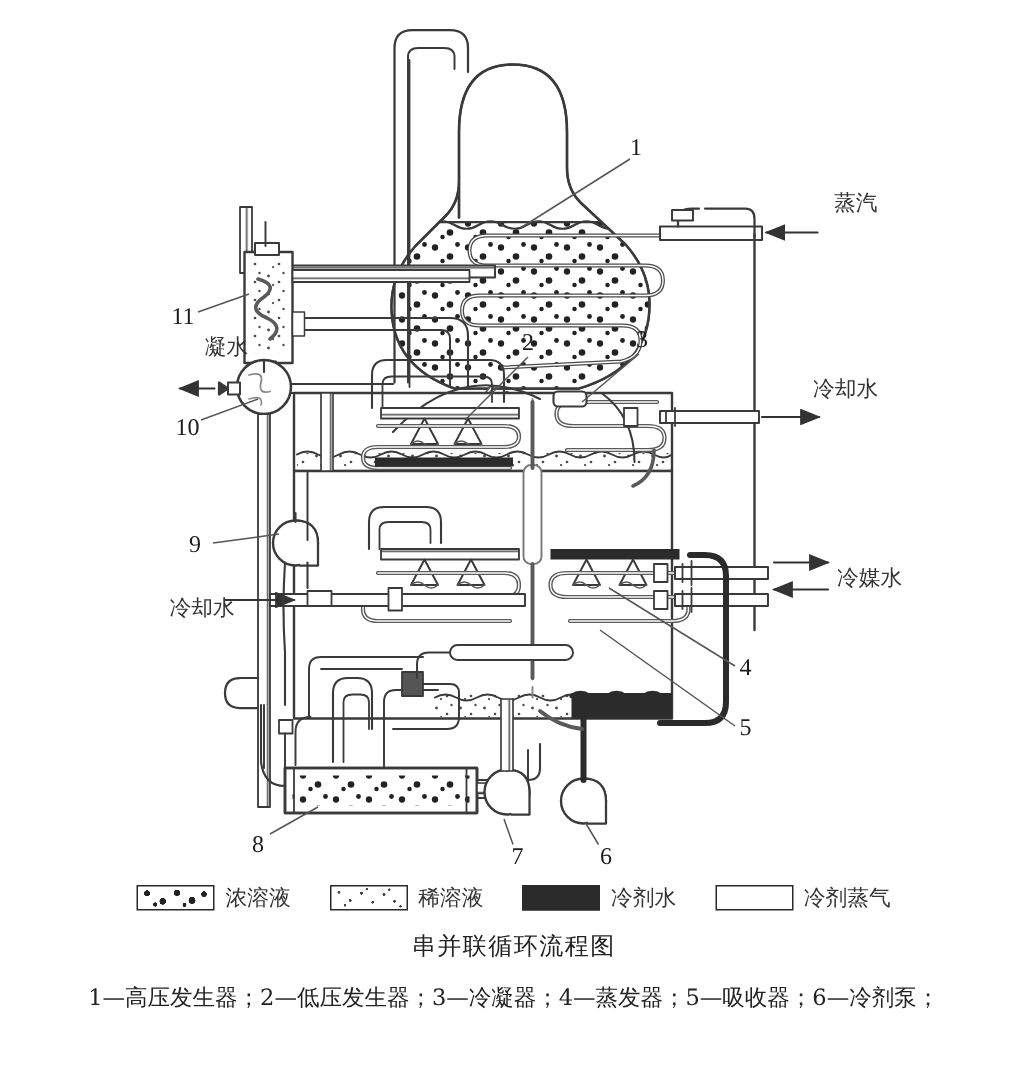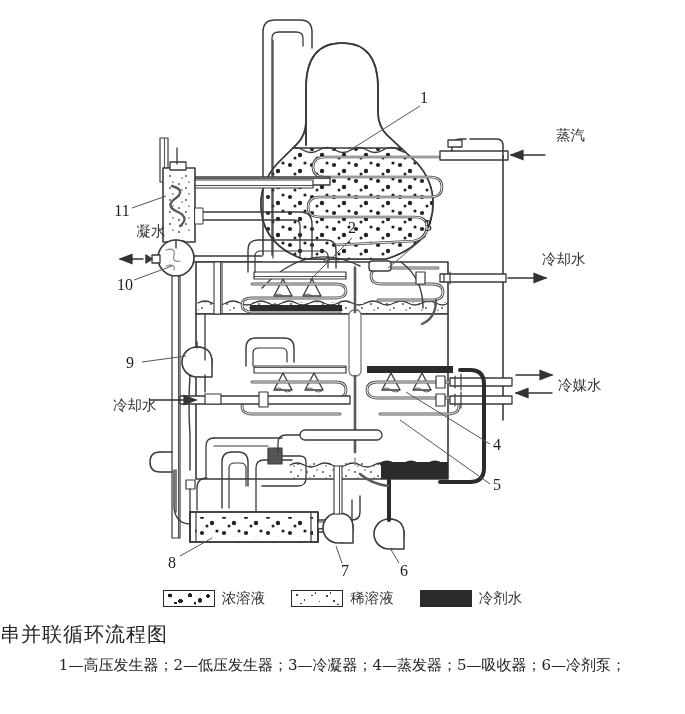--- a/index.html
+++ b/index.html
@@ -86,22 +86,23 @@
     font-family: "DejaVu Sans", "Liberation Sans", sans-serif;
     font-size: 14.5px;
     color: #333;
     white-space: nowrap;
   }
   .fig-title {
     position: absolute;
     left: 0;
     top: 621px;
     width: 685px;
+    text-align: center;
     font-family: Liberation Serif, serif;
-    font-size: 20px;
+    font-size: 16px;
     color: #222;
     letter-spacing: 1px;
   }
   .caption {
     position: absolute;
     left: 0;
     width: 685px;
     text-align: center;
     font-family: "DejaVu Serif", "Liberation Serif", serif;
     font-size: 15px;
@@ -495,17 +496,21 @@
       <span class="legend-label">浓溶液</span>
     </div>
     <div class="legend-item">
       <span class="swatch dilute"></span>
       <span class="legend-label">稀溶液</span>
     </div>
     <div class="legend-item">
       <span class="swatch refwater"></span>
       <span class="legend-label">冷剂水</span>
     </div>
+    <div class="legend-item">
+      <span class="swatch refvapor"></span>
+      <span class="legend-label">冷剂蒸气</span>
+    </div>
   </div>
 
   <div class="fig-title">串并联循环流程图</div>
   <div class="caption line1">1—高压发生器；2—低压发生器；3—冷凝器；4—蒸发器；5—吸收器；6—冷剂泵；</div>
 </div>
 
 </body></html>

